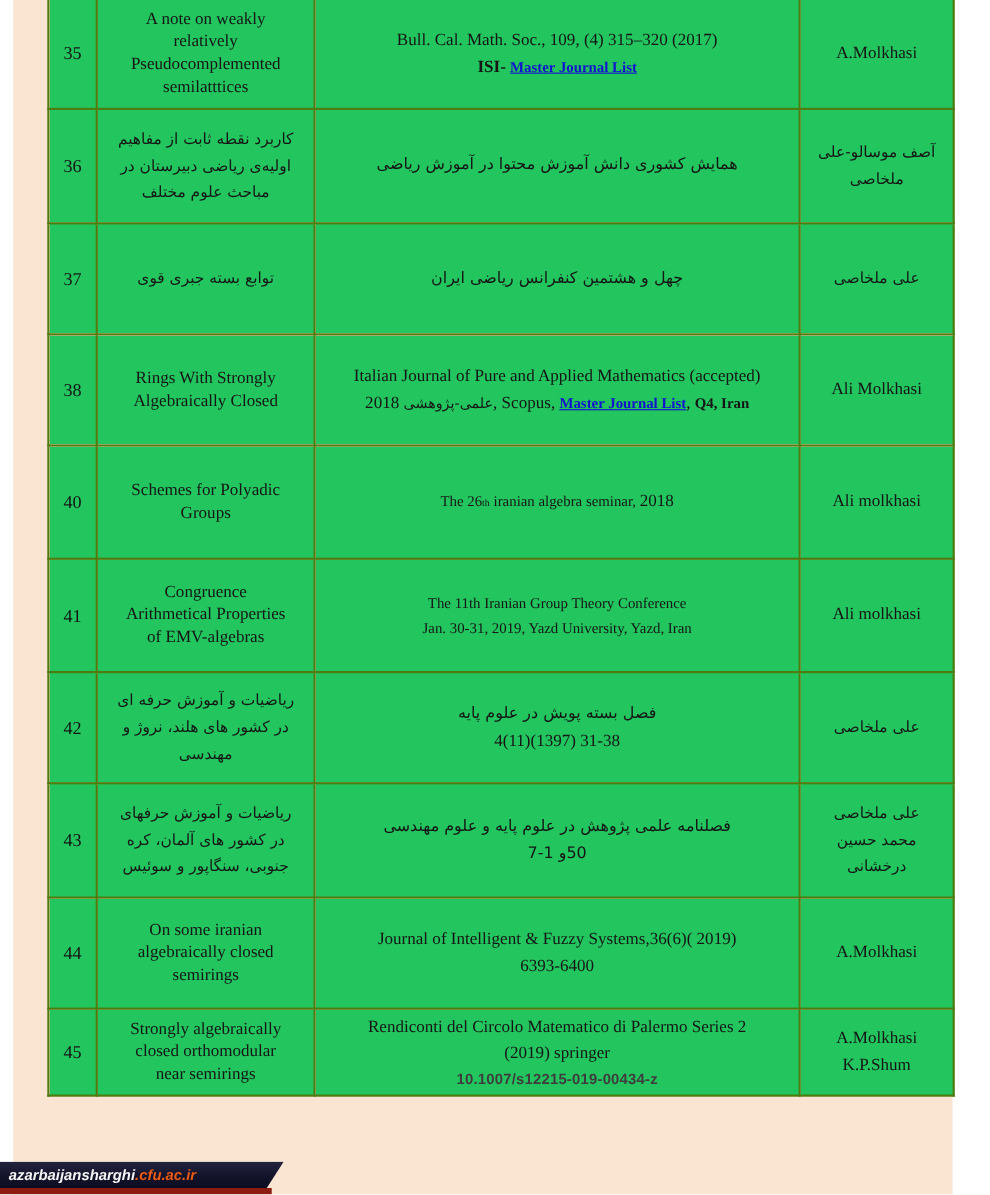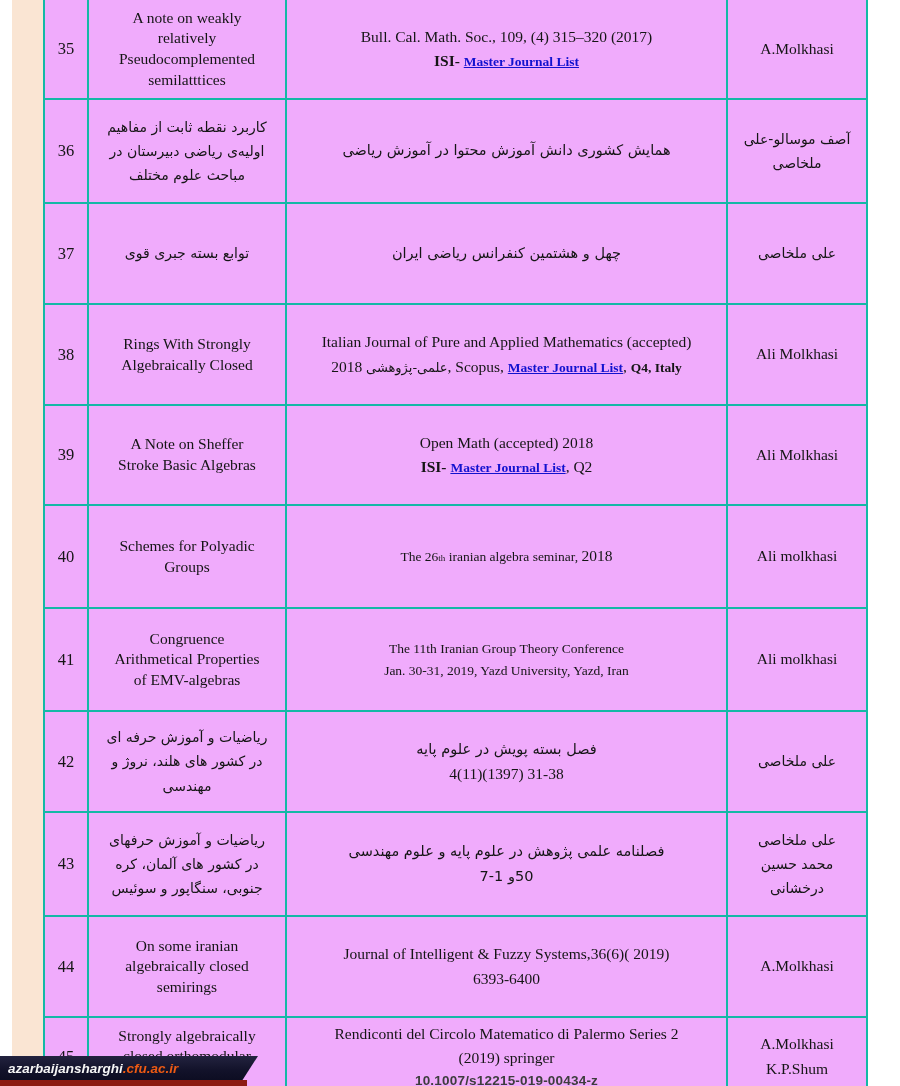--- a/index.html
+++ b/index.html
@@ -1,20 +1,20 @@
 <!DOCTYPE html>
 <html><head>
 <meta charset="utf-8">
 <style>
   html,body{margin:0;padding:0;background:#ffffff;}
   .canvas{position:relative;width:900px;height:1086px;overflow:hidden;background:#ffffff;
           font-family:"Liberation Serif","DejaVu Serif",serif;color:#151515;}
   .page-bg{position:absolute;left:12px;top:0;width:854px;height:1086px;background:#fae5d3;}
   table.pubs{position:absolute;left:43px;top:-2px;border-collapse:collapse;table-layout:fixed;width:823px;}
-  table.pubs td{border:2px solid #14b8a6;background:#f0abfc;text-align:center;vertical-align:middle;
+  table.pubs td{border:2px solid #4d7c0f;background:#22c55e;text-align:center;vertical-align:middle;
                 padding:2px 4px;overflow:hidden;}
   
   tr.r0 td{height:94px;} tr.r1 td{height:98px;} tr.r2 td{height:95px;} tr.r3 td{height:95px;}
   tr.r4 td{height:94px;} tr.r5 td{height:97px;} tr.r6 td{height:97px;} tr.r7 td{height:95px;}
   tr.r8 td{height:98px;} tr.r9 td{height:95px;} tr.r10 td{height:73px;}
   .c-num{font-size:16.5px;}
   .en{font-size:15.5px;line-height:1.33;}
   .fa{font-family:"DejaVu Sans",sans-serif;font-size:14px;line-height:1.72;direction:rtl;}
   .venue-line{font-size:15.5px;line-height:1.55;}
   .venue-line.small{font-size:13.5px;line-height:1.6;}
@@ -104,44 +104,28 @@
 
     <tr class="r3">
       <td class="c-num">38</td>
       <td>
         <div class="en">Rings With Strongly</div>
         <div class="en">Algebraically Closed</div>
       </td>
       <td>
         <div class="venue-line">Italian Journal of Pure and Applied Mathematics (accepted)</div>
         <div class="venue-line ltr">
-          <span class="year">2018 </span><span class="nastaliq">علمی-پژوهشی</span><span>, Scopus, </span><a class="mjl">Master Journal List</a><span>, </span><span class="bold-small">Q4, Italy</span>
+          <span class="year">2018 </span><span class="nastaliq">علمی-پژوهشی</span><span>, Scopus, </span><a class="mjl">Master Journal List</a><span>, </span><span class="bold-small">Q4, Iran</span>
         </div>
       </td>
       <td class="authors">
         <div class="en">Ali Molkhasi</div>
       </td>
     </tr>
 
-    <tr class="r4">
-      <td class="c-num">39</td>
-      <td>
-        <div class="en">A Note on Sheffer</div>
-        <div class="en">Stroke Basic Algebras</div>
-      </td>
-      <td>
-        <div class="venue-line">Open Math (accepted) 2018</div>
-        <div class="venue-line">
-          <b class="isi">ISI- </b><a class="mjl">Master Journal List</a><span>, Q2</span>
-        </div>
-      </td>
-      <td class="authors">
-        <div class="en">Ali Molkhasi</div>
-      </td>
-    </tr>
 
     <tr class="r5">
       <td class="c-num">40</td>
       <td>
         <div class="en">Schemes for Polyadic</div>
         <div class="en">Groups</div>
       </td>
       <td>
         <div class="venue-line small">
           <span>The 26</span><span class="ordinal">th</span><span> iranian algebra seminar, </span><span class="year">2018</span>

